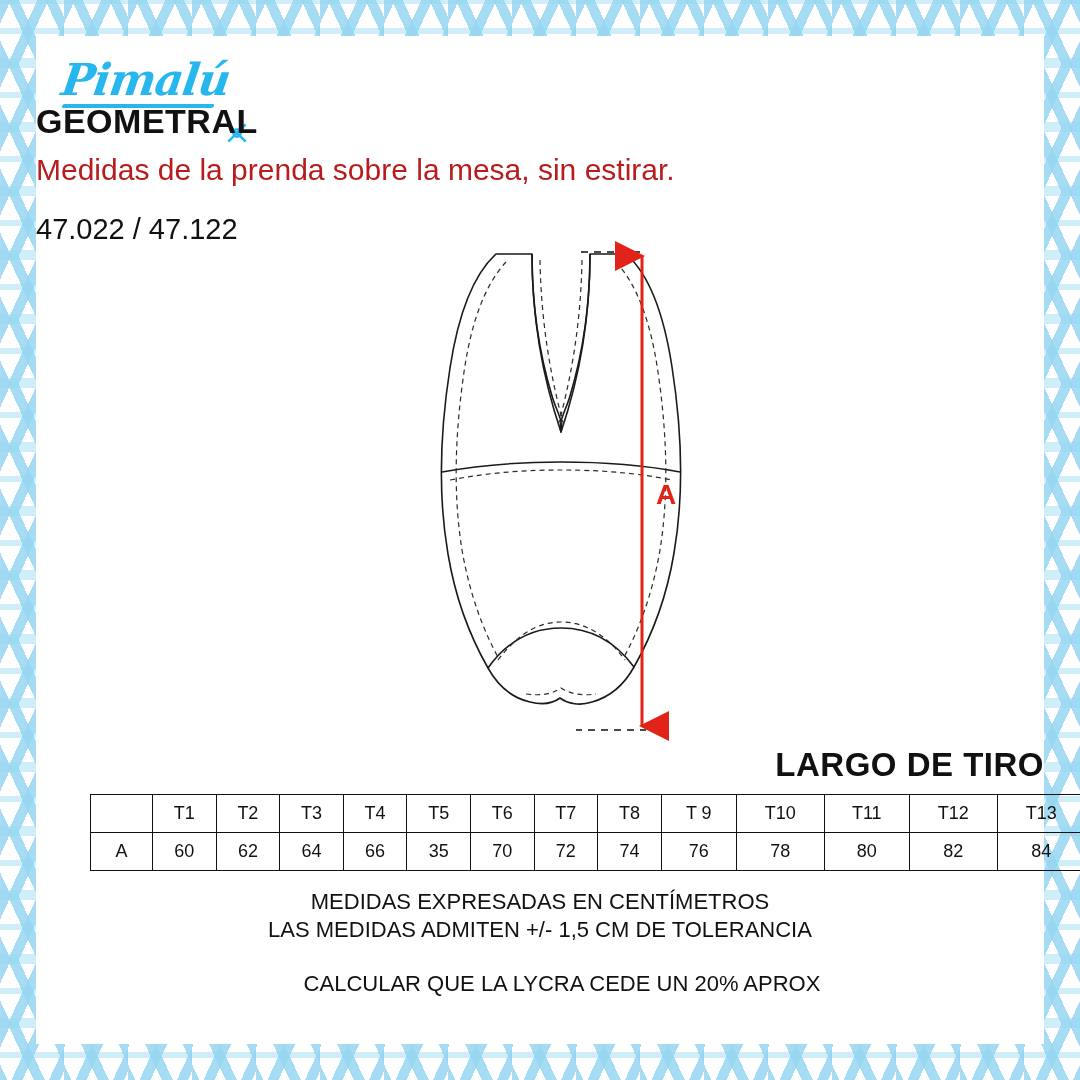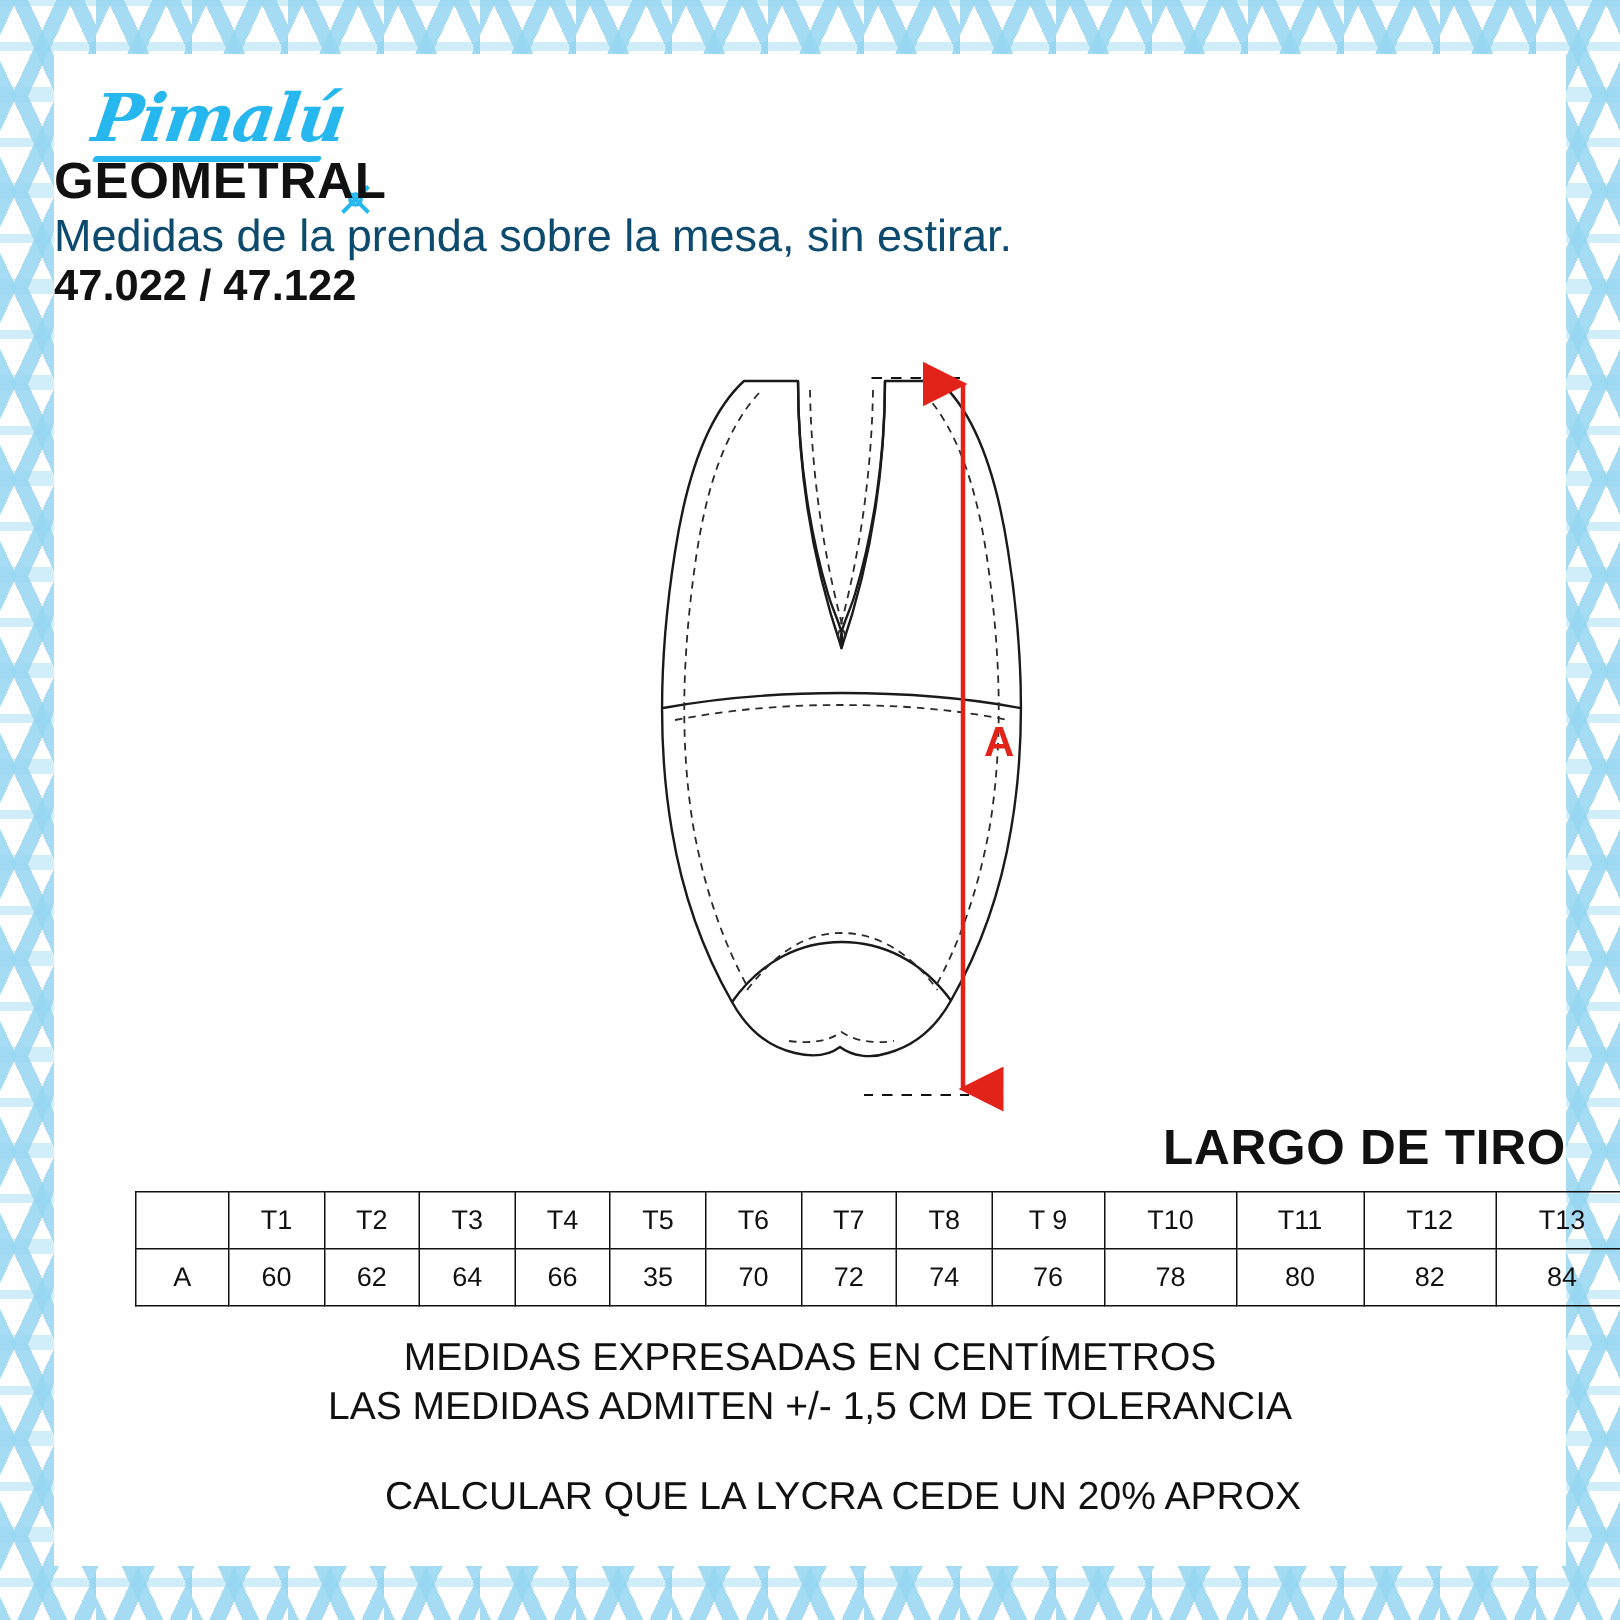--- a/index.html
+++ b/index.html
@@ -74,26 +74,28 @@
     position: absolute;
     left: 0; right: 0; top: 66px;
   }
   .title {
     font-size: 34px;
     font-weight: bold;
     color: #111;
     letter-spacing: 0.5px;
   }
   .subtitle {
+    margin-top: 12px;
     font-size: 30px;
-    color: #0c4a6e;
+    color: #b91c1c;
   }
   .code {
+    margin-top: 26px;
     font-size: 29px;
-    font-weight: bold;
+    font-weight: normal;
     color: #111;
   }
 
   
   #drawing {
     position: absolute;
     left: 340px; top: 200px;
     width: 340px; height: 510px;
   }
   #dim {
@@ -133,21 +135,21 @@
     width: 62px;
   }
 
   
   .notes {
     position: absolute;
     left: 0; right: 0; top: 852px;
     text-align: center;
     color: #111;
   }
-  .note-line { font-size: 26px; line-height: 1.28; }
+  .note-line { font-size: 22px; line-height: 1.28; }
   .note-line.spaced { margin-top: 26px; padding-left: 44px; }
 </style>
 </head>
 <body>
 
 <div id="page">
 
   <div id="pattern"></div>
 
   <div id="card">

